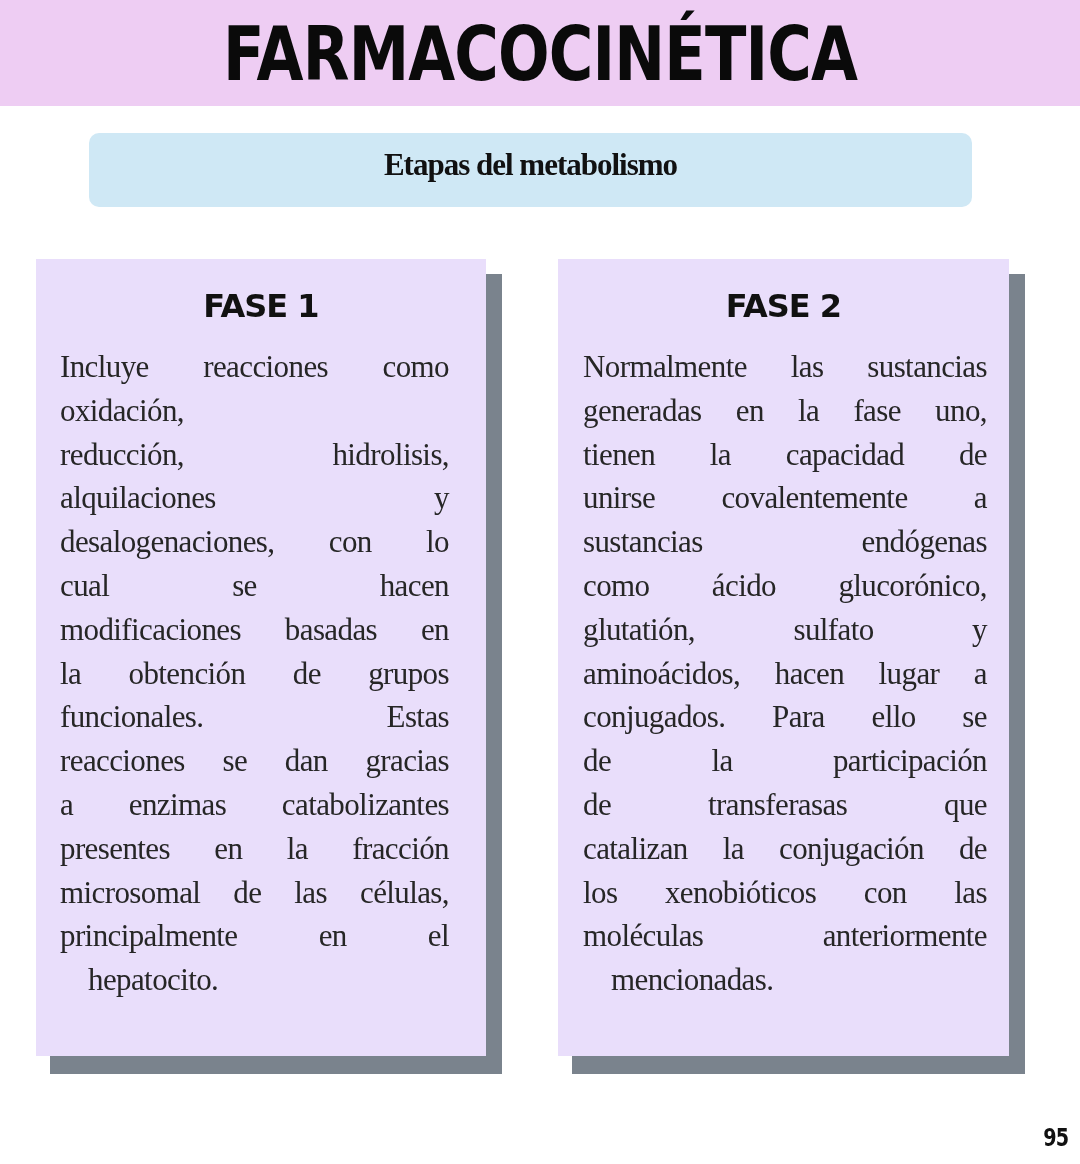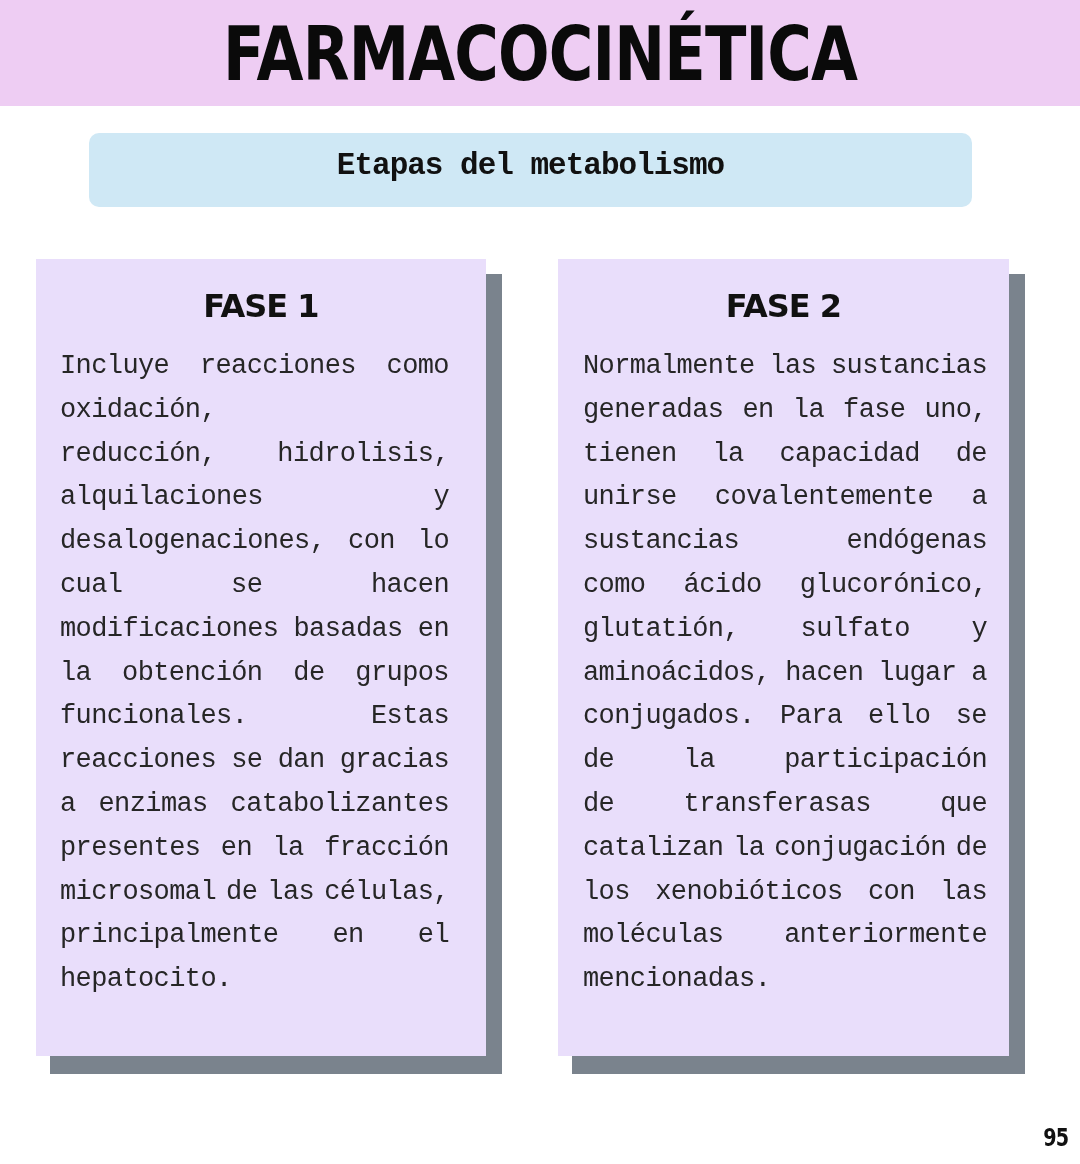--- a/index.html
+++ b/index.html
@@ -45,21 +45,21 @@
       border-radius: 10px;
     }
     .subtitle {
       position: absolute;
       left: 0; top: 0;
       width: 100%;
       height: 100%;
       display: flex;
       align-items: center;
       justify-content: center;
-      font-family: Liberation Mono, monospace;
+      font-family: Liberation Serif, serif;
       font-weight: bold;
       font-size: 31px;
       letter-spacing: -1px;
       color: #111111;
       padding-bottom: 10px;
       box-sizing: border-box;
       text-align: right;
     }
     .card-shadow {
       position: absolute;
@@ -77,42 +77,43 @@
       text-align: center;
       font-family: "DejaVu Sans", sans-serif;
       font-weight: bold;
       font-size: 32px;
       letter-spacing: -1px;
       color: #111111;
     }
     .card-body {
       position: absolute;
       top: 86px;
-      font-family: Liberation Mono, monospace;
-      font-size: 27px;
+      font-family: Liberation Serif, serif;
+      font-size: 31px;
       line-height: 43.8px;
       color: #262626;
       text-align: justify;
       letter-spacing: -0.6px;
     }
     .line {
       display: block;
       text-align: justify;
       text-align-last: justify;
       white-space: nowrap;
       height: 43.8px;
       overflow: visible;
     }
     .line-inner {
       display: flex;
       justify-content: space-between;
       width: 100%;
     }
     .line-inner.single {
       justify-content: flex-start;
+      margin-left: 28px;
     }
     .page-number {
       position: absolute;
       right: 12px; top: 1124px;
       font-family: "DejaVu Sans", sans-serif;
       font-weight: bold;
       font-size: 24px;
       color: #111111;
       letter-spacing: -1px;
       transform: scaleX(0.8);

